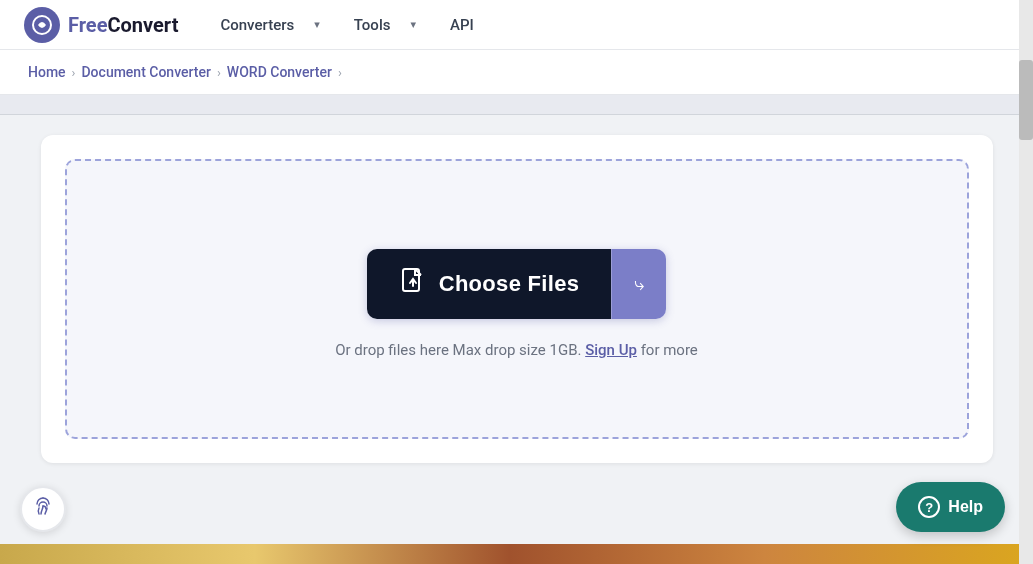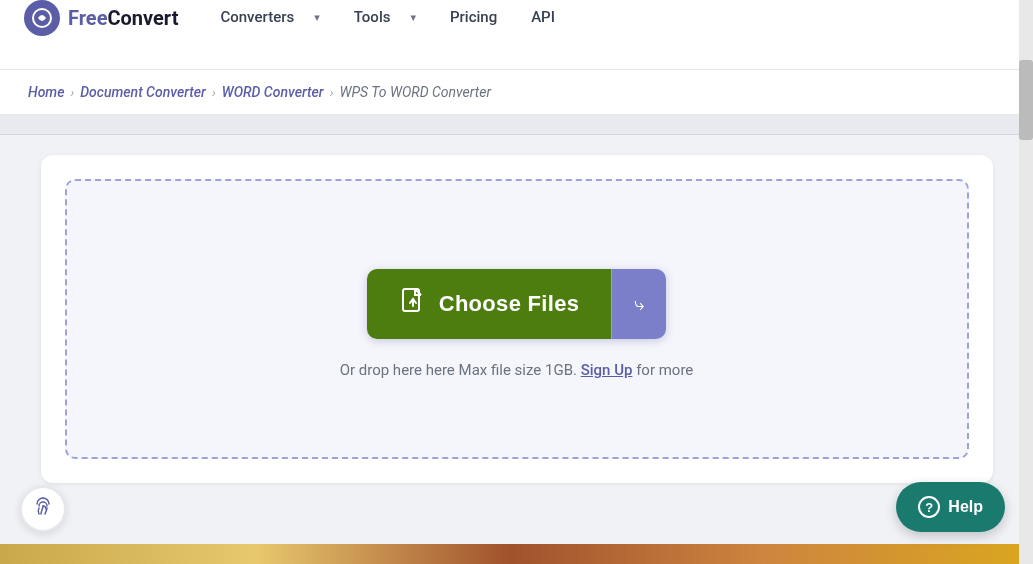--- a/index.html
+++ b/index.html
@@ -25,23 +25,23 @@
       background: #bbb;
       border-radius: 3px;
       margin-top: 60px;
     }
 
     
     .navbar {
       background: #fff;
       border-bottom: 1px solid #e5e7eb;
       display: flex;
-      align-items: flex-start;
+      align-items: center;
       padding: 0 24px;
-      height: 70px;
+      height: 50px;
       position: relative;
       z-index: 10;
     }
     .navbar-logo {
       display: flex;
       align-items: center;
       gap: 8px;
       text-decoration: none;
       margin-right: 28px;
     }
@@ -111,21 +111,20 @@
 
     
     .breadcrumb {
       background: #fff;
       padding: 14px 28px;
       display: flex;
       align-items: center;
       gap: 6px;
       font-size: 14px;
       border-bottom: 1px solid #e5e7eb;
-      font-style: italic;
     }
     .breadcrumb a {
       color: #5b5ea6;
       text-decoration: none;
       font-weight: 500;
     }
     .breadcrumb .separator {
       color: #9ca3af;
       font-size: 13px;
     }
@@ -170,21 +169,21 @@
     .choose-files-wrapper {
       display: flex;
       align-items: stretch;
       border-radius: 10px;
       overflow: hidden;
       margin-bottom: 22px;
       box-shadow: 0 2px 8px rgba(91,94,166,0.3);
     }
 
     .btn-choose {
-      background: #4d7c0f;
+      background: #0f172a;
       color: white;
       border: none;
       padding: 18px 32px;
       font-size: 22px;
       font-weight: 700;
       cursor: pointer;
       display: flex;
       align-items: center;
       gap: 12px;
       letter-spacing: 0.3px;
@@ -291,37 +290,33 @@
   <div class="nav-links">
     <a class="nav-item" href="#">
       <span>Converters</span>
       <span class="chevron">▾</span>
     </a>
     <a class="nav-item" href="#">
       <span>Tools</span>
       <span class="chevron">▾</span>
     </a>
     <a class="nav-item" href="#">
-      <span>Pricing</span>
-    </a>
-    <a class="nav-item" href="#">
       <span>API</span>
     </a>
   </div>
 
 </nav>
 
 <div class="breadcrumb">
   <a href="#">Home</a>
   <span class="separator">›</span>
   <a href="#">Document Converter</a>
   <span class="separator">›</span>
   <a href="#">WORD Converter</a>
   <span class="separator">›</span>
-  <span class="current">WPS To WORD Converter</span>
 </div>
 
 <div class="banner-area"></div>
 
 <div class="main-content">
   <div class="upload-card">
     <div class="upload-zone">
 
       <div class="choose-files-wrapper">
         <button class="btn-choose">
@@ -334,21 +329,21 @@
             </svg>
           </span>
           <span>Choose Files</span>
         </button>
         <button class="btn-dropdown">
           <span>⤷</span>
         </button>
       </div>
 
       <div class="drop-text">
-        <span>Or drop here here Max file size 1GB.</span>
+        <span>Or drop files here Max drop size 1GB.</span>
         <a class="signup-link" href="#">Sign Up</a>
         <span>for more</span>
       </div>
 
     </div>
   </div>
 </div>
 
 <button class="help-btn">
   <span style="width:22px;height:22px;border:2px solid white;border-radius:50%;display:inline-flex;align-items:center;justify-content:center;font-size:13px;font-weight:700;">?</span>

